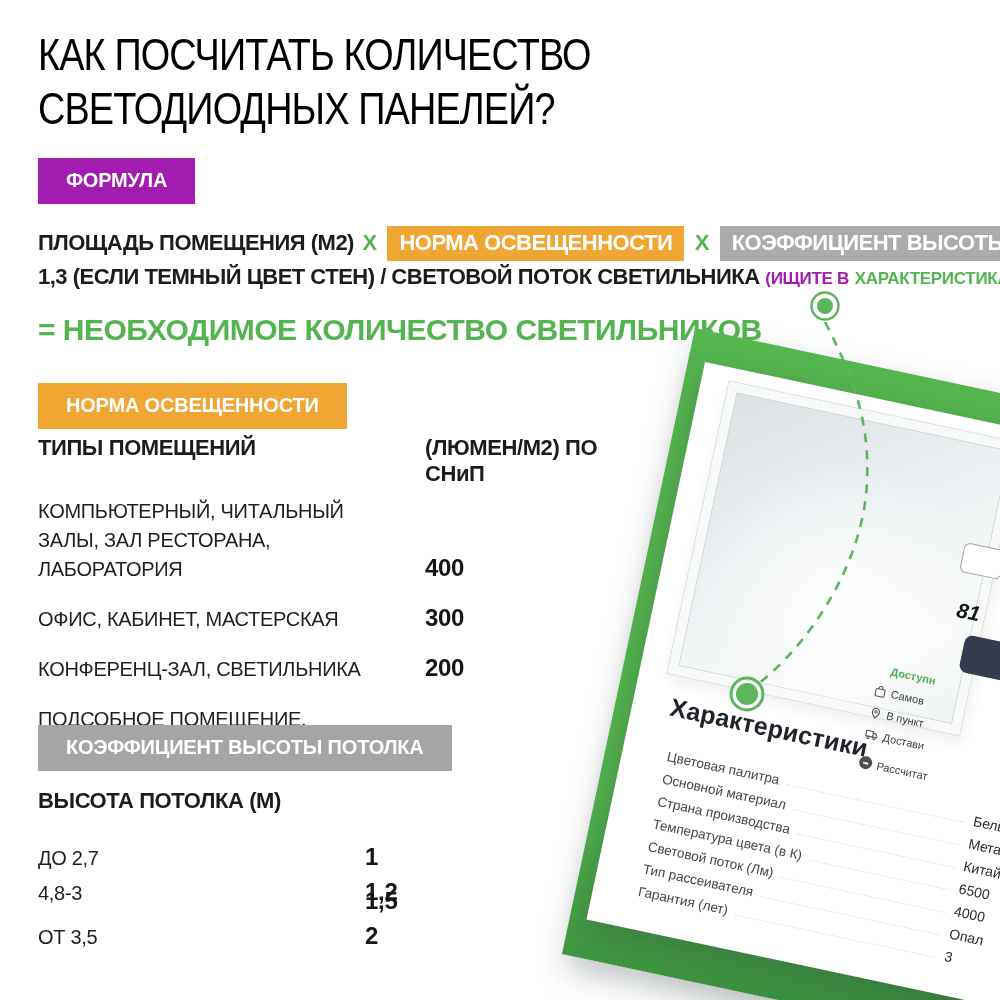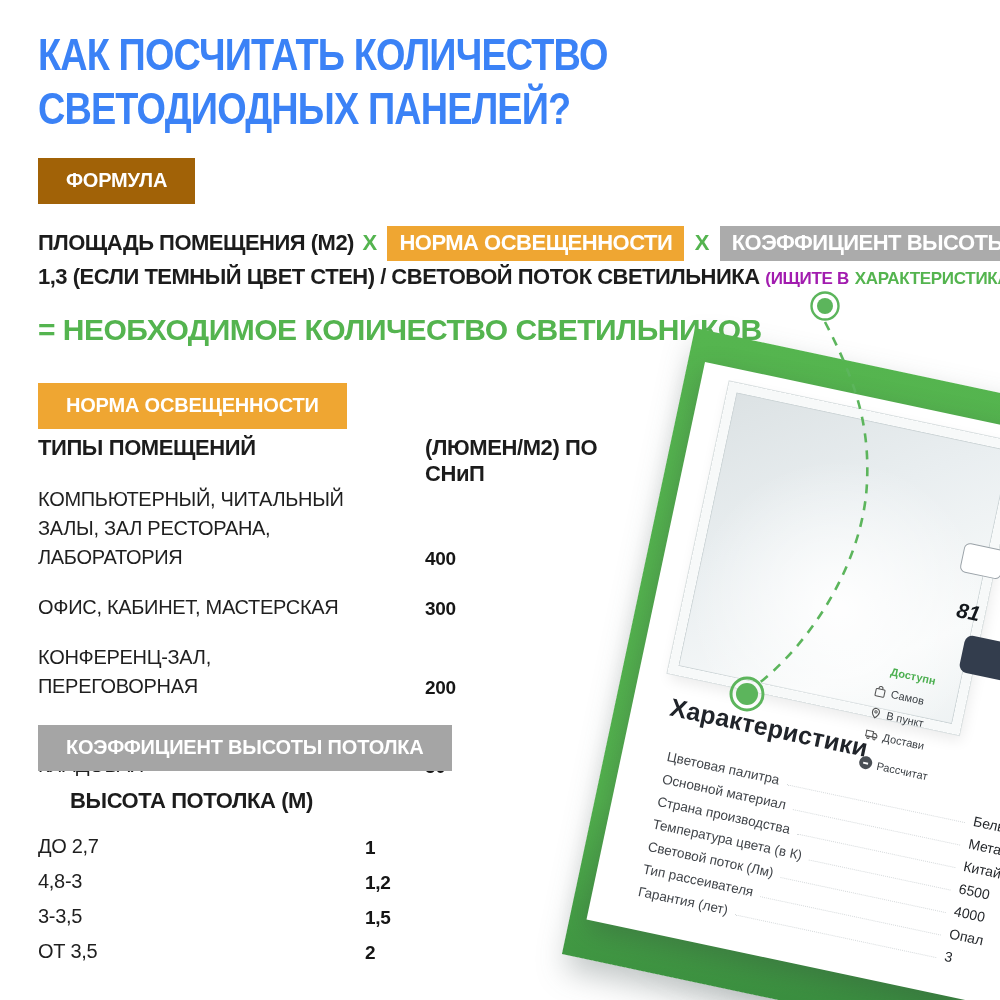--- a/index.html
+++ b/index.html
@@ -1,55 +1,55 @@
 <!DOCTYPE html>
 <html><head>
 <meta charset="utf-8">
 <style>
   * { margin:0; padding:0; box-sizing:border-box; }
   html,body { width:1000px; height:1000px; background:#ffffff; overflow:hidden;
               font-family:"Liberation Sans", sans-serif; }
   .abs { position:absolute; }
   
-  .title { left:38px; top:28px; font-size:44px; line-height:54px; font-weight:700;
-           color:#3b82f6; letter-spacing:-1px; }
+  .title { left:38px; top:28px; font-size:44px; line-height:54px; font-weight:400;
+           color:#000000; letter-spacing:-1px; }
   .title .tline { display:block; transform:scaleX(.86); transform-origin:left; white-space:nowrap; }
   .badge { display:inline-block; color:#fff; font-weight:700; font-size:20px;
            letter-spacing:-0.2px; padding:11px 28px 12px; }
-  .badge-green  { left:38px; top:158px; background:#a16207; }
+  .badge-green  { left:38px; top:158px; background:#a21caf; }
   .badge-orange { left:38px; top:383px; background:#efa632; }
   .badge-gray   { left:38px; top:725px; background:#a5a5a5; }
   .fline { left:38px; top:226px; white-space:nowrap; font-weight:700; font-size:22px;
            color:#1c1c1c; letter-spacing:-0.5px; }
   .fline2 { top:264px; }
   .op { color:#54b44f; font-weight:700; padding:0 3px; }
   .chip { display:inline-block; color:#fff; padding:4px 12px 5px; margin:0 2px; }
   .chip-orange { background:#efa632; }
   .chip-gray   { background:#ababab; }
   .note { font-size:17px; letter-spacing:-0.3px; color:#a21caf; }
   .note-green { color:#54b44f; }
   .result { left:38px; top:313px; font-size:30px; font-weight:700; color:#54b44f;
             letter-spacing:-0.5px; white-space:nowrap; }
   .thead { font-weight:700; font-size:22px; color:#1c1c1c; letter-spacing:-0.4px;
            left:38px; width:620px; }
   .thead .c2 { position:absolute; left:387px; top:0; }
   .norm-head { top:435px; }
-  .coef-head { top:788px;margin-left:32px; }
+  .coef-head { top:788px; }
   .norm-head .c2 { left:387px; }
   .coef-head .c2 { left:327px; }
-  .trows { left:38px; width:620px; }
+  .trows { left:38px; width:620px;margin-top:12px; }
   .norm-rows { top:485px; }
   .coef-rows { top:833px; }
   .trow { position:relative; display:flex; align-items:flex-end; }
   .norm-rows .trow { margin-bottom:21px; }
   .coef-rows .trow { margin-bottom:9px; }
   .tlabel { font-size:20px; line-height:29px; color:#1f1f1f; letter-spacing:-0.3px;
             width:330px; }
   .coef-rows .tlabel { line-height:26px; }
-  .tvalue { position:absolute; bottom:2px; font-weight:700; font-size:19px;
+  .tvalue { position:absolute; bottom:2px; font-weight:700; font-size:24px;
             color:#161616; letter-spacing:-0.3px; }
   .norm-rows .tvalue { left:387px; }
   .coef-rows .tvalue { left:327px; bottom:0; }
   
   .page-shadow { left:590px; top:885px; width:480px; height:140px; z-index:0;
     background:radial-gradient(ellipse at center, rgba(105,115,115,.5), rgba(105,115,115,0) 70%);
     filter:blur(14px); transform:rotate(11deg); }
   .green-sheet { left:695px; top:328px; width:640px; height:640px; z-index:1;
     transform:rotate(12deg); transform-origin:top left;
     background:linear-gradient(168deg,#55b54f 0%,#52b14d 62%,#31813a 100%);
@@ -206,21 +206,21 @@
 <div class="abs trows norm-rows">
   <div class="trow">
     <span class="tlabel">КОМПЬЮТЕРНЫЙ, ЧИТАЛЬНЫЙ ЗАЛЫ, ЗАЛ РЕСТОРАНА, ЛАБОРАТОРИЯ</span>
     <span class="tvalue">400</span>
   </div>
   <div class="trow">
     <span class="tlabel">ОФИС, КАБИНЕТ, МАСТЕРСКАЯ</span>
     <span class="tvalue">300</span>
   </div>
   <div class="trow">
-    <span class="tlabel">КОНФЕРЕНЦ-ЗАЛ, ПЕРЕГОВОРНАЯ</span>
+    <span class="tlabel">КОНФЕРЕНЦ-ЗАЛ, СВЕТИЛЬНИКА</span>
     <span class="tvalue">200</span>
   </div>
   <div class="trow">
     <span class="tlabel">ПОДСОБНОЕ ПОМЕЩЕНИЕ, КЛАДОВАЯ</span>
     <span class="tvalue">50</span>
   </div>
 </div>
 
 <div class="abs badge badge-gray">КОЭФФИЦИЕНТ ВЫСОТЫ ПОТОЛКА</div>
 <div class="abs thead coef-head">
@@ -229,20 +229,19 @@
 <div class="abs trows coef-rows">
   <div class="trow">
     <span class="tlabel">ДО 2,7</span>
     <span class="tvalue">1</span>
   </div>
   <div class="trow">
     <span class="tlabel">4,8-3</span>
     <span class="tvalue">1,2</span>
   </div>
   <div class="trow">
-    <span class="tlabel">3-3,5</span>
     <span class="tvalue">1,5</span>
   </div>
   <div class="trow">
     <span class="tlabel">ОТ 3,5</span>
     <span class="tvalue">2</span>
   </div>
 </div>
 
 </body></html>

